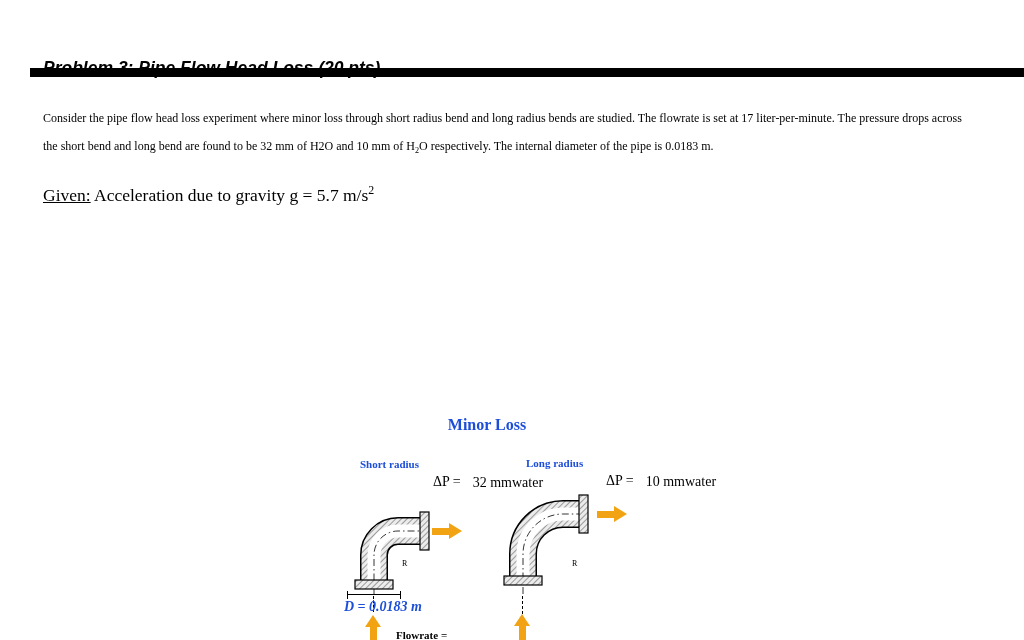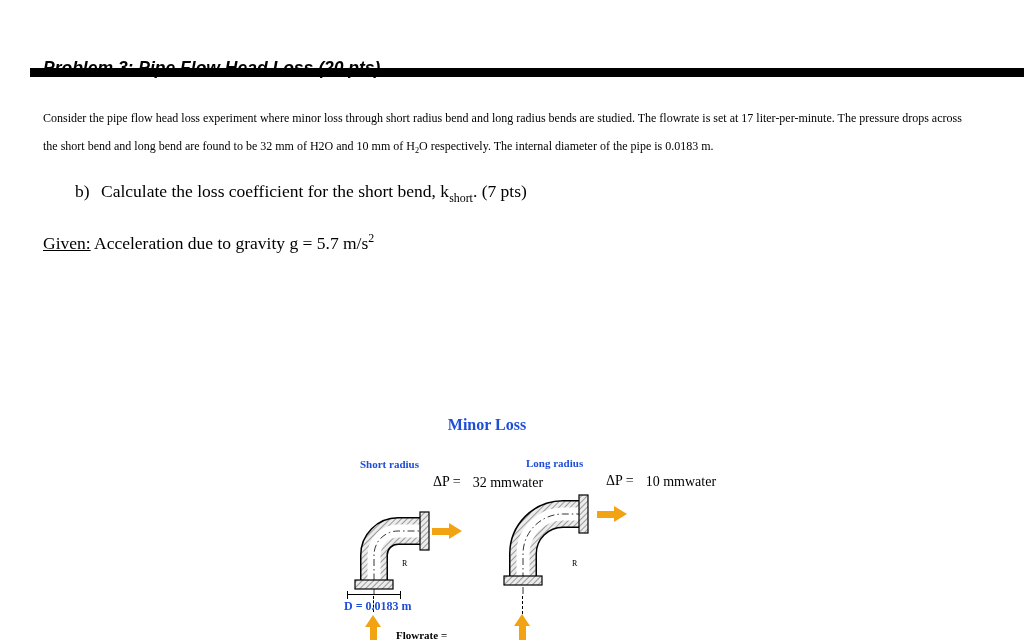--- a/index.html
+++ b/index.html
@@ -32,38 +32,37 @@
       border-left:13px solid #F2A313;}
   .arrow-up{position:absolute;width:17px;height:30px;}
   .arrow-up .head{position:absolute;top:0;left:0;width:0;height:0;
       border-left:8.5px solid transparent;border-right:8.5px solid transparent;
       border-bottom:12px solid #F2A313;}
   .arrow-up .shaft{position:absolute;top:12px;left:5px;width:7px;height:17px;background:#F2A313;}
   .dim-line{position:absolute;height:0;border-top:1px solid #000;}
   .dim-line::before,.dim-line::after{content:"";position:absolute;top:-4px;width:1px;height:8px;background:#000;}
   .dim-line::before{left:0;}
   .dim-line::after{right:0;}
-  .dim-text{font-size:12px;}
+  .dim-text{font-size:14px;font-style:italic;}
   .flow-text{position:absolute;font-weight:bold;font-size:11px;line-height:14px;
       font-family:"Liberation Serif",serif;}
   .dash-v{position:absolute;width:0;border-left:1px dashed #000;}
 </style>
 </head>
 <body>
 
 <div class="page">
 
   <div class="topbar"></div>
 
   <h1 class="title">Problem 3: Pipe Flow Head Loss (20 pts)</h1>
 
   <p class="statement"><span>Consider the pipe flow head loss experiment where minor loss through short radius bend and long radius bends are studied. The flowrate is set at 17 liter-per-minute. The pressure drops across the short bend and long bend are found to be 32 mm of H2O and 10 mm of H</span><sub>2</sub><span>O respectively. The internal diameter of the pipe is 0.0183 m.</span></p>
 
   <div class="qlist">
-    <div class="qitem"><span class="qlabel">b)</span><span>Calculate the loss coefficient for the short bend, k</span><sub>short</sub><span>. (7 pts)</span></div>
   </div>
 
   <p class="given"><span class="u">Given:</span><span> Acceleration due to gravity g = 5.7 m/s</span><sup>2</sup></p>
 
   <div class="dlabel diagram-title" style="left:487px;top:358px;">Minor Loss</div>
 
   <div class="dlabel bend-label" style="left:360px;top:400px;text-align:right;">Short radius</div>
   <div class="dlabel bend-label" style="left:526px;top:399px;text-align:right;">Long radius</div>
 
   <div class="dp" style="left:433px;top:416px;">

